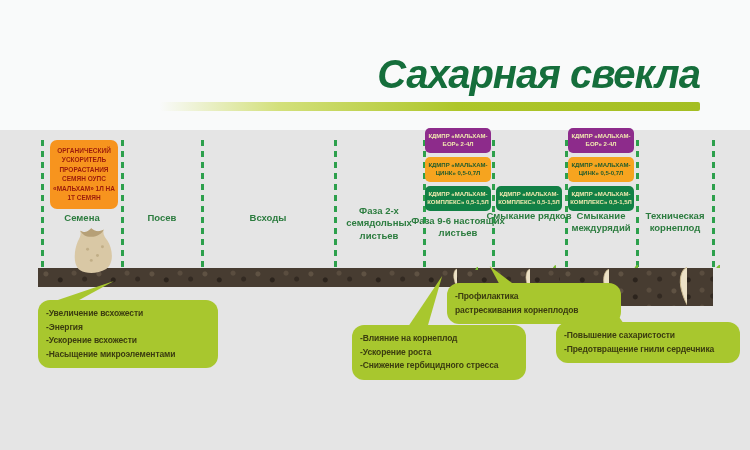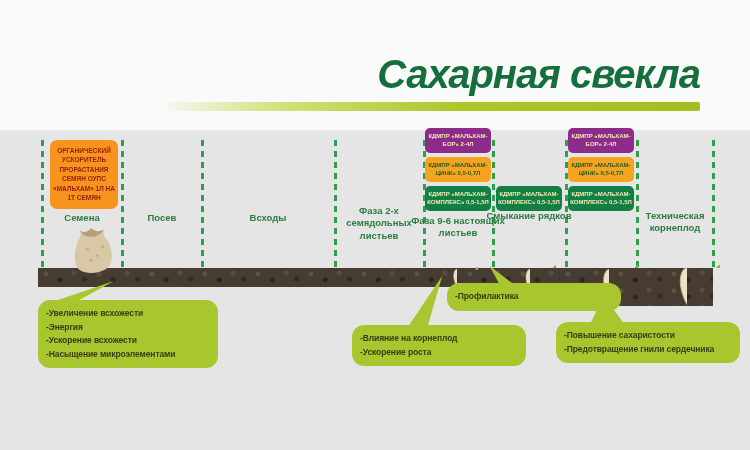--- a/index.html
+++ b/index.html
@@ -97,20 +97,21 @@
   <div class="pbox purple" style="left:568px;top:128px">КДМПР «МАЛЬХАМ-БОР» 2-4Л</div>
   <div class="pbox orange" style="left:568px;top:157px">КДМПР «МАЛЬХАМ-ЦИНК» 0,5-0,7Л</div>
   <div class="pbox green" style="left:568px;top:186px">КДМПР «МАЛЬХАМ-КОМПЛЕКС» 0,5-1,5Л</div>
 
   <div class="stage-label" style="left:34px;top:212px">Семена</div>
   <div class="stage-label" style="left:114px;top:212px">Посев</div>
   <div class="stage-label" style="left:220px;top:212px">Всходы</div>
   <div class="stage-label" style="left:331px;top:205px">Фаза 2-х семядольных листьев</div>
   <div class="stage-label" style="left:410px;top:215px">Фаза 9-6 настоящих листьев</div>
   <div class="stage-label" style="left:481px;top:210px">Смыкание рядков</div>
+  <div class="stage-label" style="left:553px;top:210px">Смыкание междурядий</div>
   <div class="stage-label" style="left:627px;top:210px">Техническая корнеплод</div>
 
   <div class="soil" style="left:38px;top:268px;width:675px;height:19px"></div>
   <div class="soil" style="left:560px;top:268px;width:153px;height:38px"></div>
 
   <svg class="plant" style="left:68px;top:222px" width="54" height="52" viewBox="0 0 40 42">
       <use href="#sym-sack"></use>
     </svg>
   <svg class="plant" style="left:256px;top:246px" width="22" height="24" viewBox="-10 -20 20 22">
       <use href="#sym-sprout"></use>
@@ -154,25 +155,27 @@
 
   <div class="callout" style="left:38px;top:300px;width:164px">
     <div class="ln">-Увеличение всхожести</div>
     <div class="ln">-Энергия</div>
     <div class="ln">-Ускорение всхожести</div>
     <div class="ln">-Насыщение микроэлементами</div>
   </div>
 
   <div class="callout" style="left:447px;top:283px;width:158px">
     <div class="ln">-Профилактика</div>
+    <div class="ln">растрескивания корнеплодов</div>
   </div>
 
   <div class="callout" style="left:352px;top:325px;width:158px">
     <div class="ln">-Влияние на корнеплод</div>
     <div class="ln">-Ускорение роста</div>
+    <div class="ln">-Снижение гербицидного стресса</div>
   </div>
 
   <div class="callout" style="left:556px;top:322px;width:168px">
     <div class="ln">-Повышение сахаристости</div>
     <div class="ln">-Предотвращение гнили сердечника</div>
   </div>
 
 </div>
 
 </body></html>

